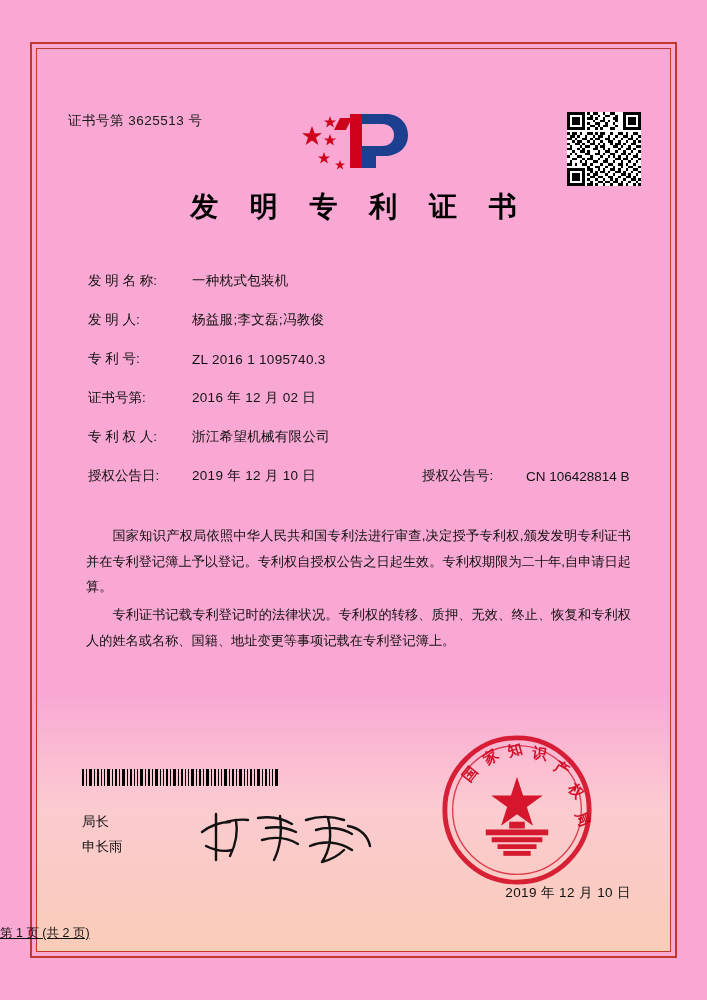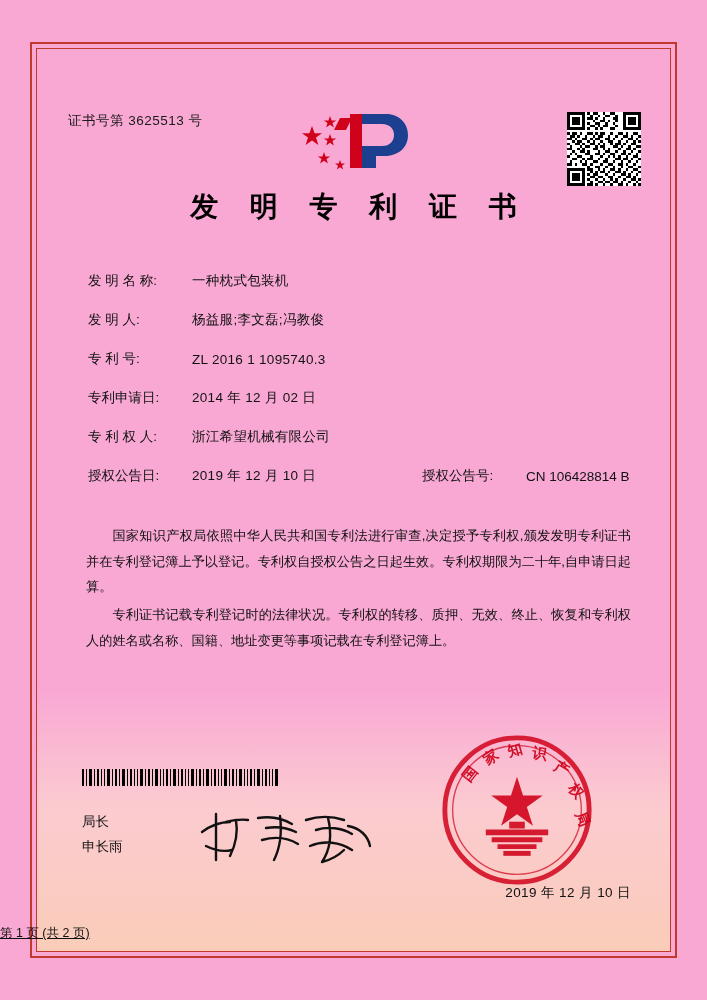--- a/index.html
+++ b/index.html
@@ -428,22 +428,22 @@
       </div>
       <div class="field">
         <span class="lbl">发 明 人:</span>
         <span class="val">杨益服;李文磊;冯教俊</span>
       </div>
       <div class="field">
         <span class="lbl">专 利 号:</span>
         <span class="val">ZL 2016 1 1095740.3</span>
       </div>
       <div class="field">
-        <span class="lbl">专利申请日:</span>
-        <span class="val">2014 年 12 月 02 日</span>
+        <span class="lbl">证书号第:</span>
+        <span class="val">2016 年 12 月 02 日</span>
       </div>
       <div class="field">
         <span class="lbl">专 利 权 人:</span>
         <span class="val">浙江希望机械有限公司</span>
       </div>
       <div class="field two-col">
         <span class="lbl">授权公告日:</span>
         <span class="val">2019 年 12 月 10 日</span>
         <span class="lbl2">授权公告号:</span>
         <span class="val2">CN 106428814 B</span>

